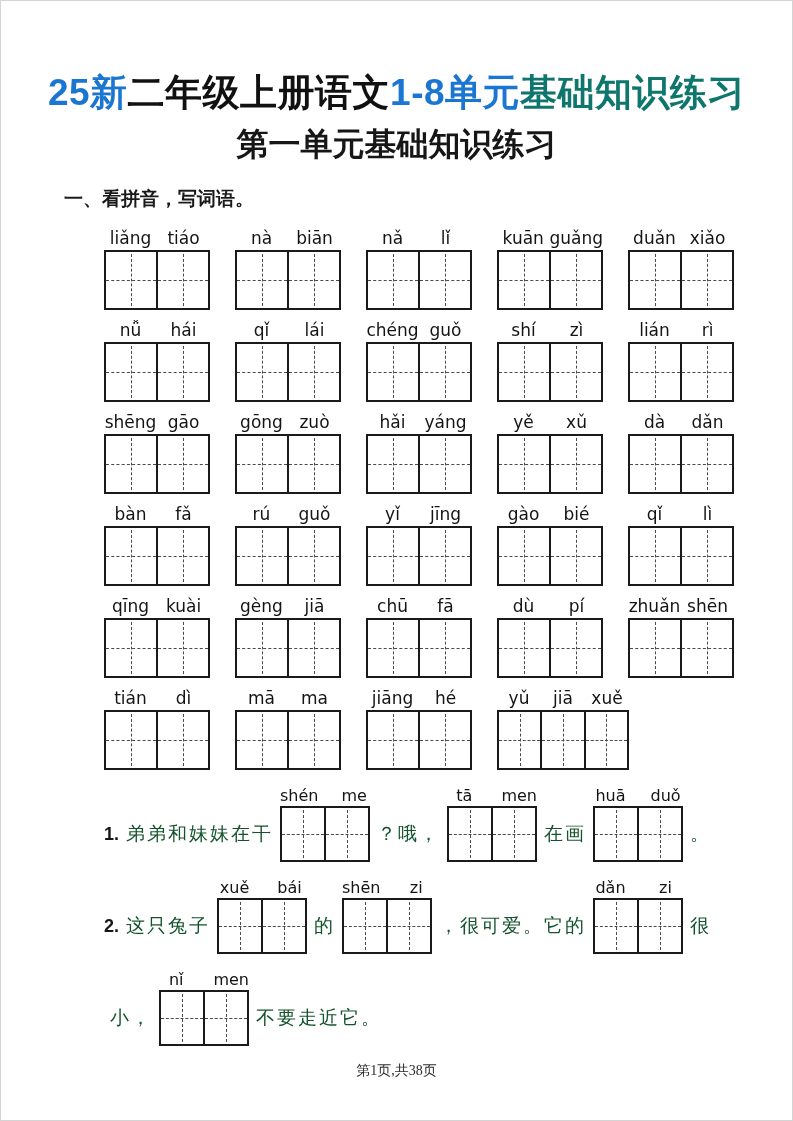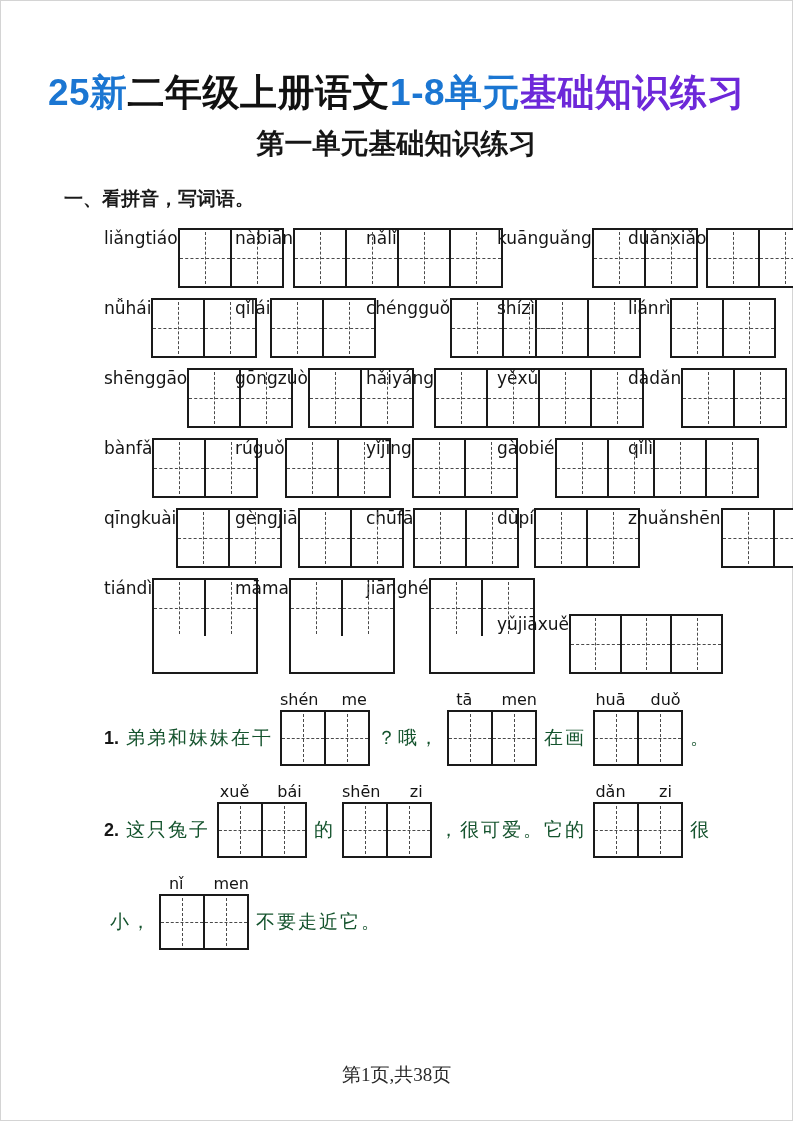--- a/index.html
+++ b/index.html
@@ -8,34 +8,34 @@
     font-family:"DejaVu Sans","Liberation Sans",sans-serif;color:#111;overflow:hidden;
     box-shadow:inset 0 0 0 1px #d4d4d4;
   }
   
   .title{
     margin:0;padding-top:72px;text-align:center;font-size:37px;line-height:42px;
     font-weight:bold;font-family:"Liberation Sans","DejaVu Sans",sans-serif;letter-spacing:0.5px;
     white-space:nowrap;
   }
   .c-blue{color:#1b76d2;text-align:right;}
-  .c-red{color:#6d28d9;}
+  .c-red{color:#0f766e;}
   .subtitle{
-    margin:14px 0 0;text-align:center;font-size:28px;line-height:32px;font-weight:700;
+    margin:14px 0 0;text-align:center;font-size:32px;line-height:32px;font-weight:700;
     font-family:"Liberation Serif","DejaVu Serif",serif;color:#161616;
   }
   .section-heading{
     margin:26px 0 0 64px;font-size:19px;font-weight:700;color:#1a1a1a;
     font-family:"Liberation Sans","DejaVu Sans",sans-serif;
   }
   
   .grid-area{margin-top:16px;}
   .prow{display:flex;gap:25px;margin:0 0 10px 104px;}
-  .unit{display:flex;flex-direction:row;width:106px;}
-  .unit.u3{width:154px;margin-top:36px;}
+  .unit{display:flex;flex-direction:column;width:106px;}
+  .unit.u3{width:132px;}
   .py{display:flex;width:100%;height:22px;font-size:17px;line-height:20px;color:#141414;}
   .py span{flex:1;text-align:center;white-space:nowrap;}
   .box{display:flex;border:2px solid #1a1a1a;background:#fff;box-sizing:border-box;width:100%;}
   .cell{position:relative;width:50px;height:56px;flex:1;}
   .cell + .cell{border-left:2px solid #1a1a1a;}
   .cell::before{content:"";position:absolute;left:50%;top:2px;bottom:2px;border-left:1px dashed #4a4a4a;}
   .cell::after{content:"";position:absolute;top:50%;left:0;right:0;border-top:1px dashed #4a4a4a;}
   
   .sent-area{margin-top:16px;}
   .sent{display:flex;align-items:flex-start;gap:7px;margin:0 0 16px 104px;}
@@ -49,21 +49,21 @@
   .stxt{
     font-family:"Liberation Serif","DejaVu Serif",serif;font-size:19px;line-height:20px;
     margin-top:38px;color:#14532d;letter-spacing:2px;white-space:nowrap;
   }
   .snum{
     font-family:"Liberation Sans","DejaVu Sans",sans-serif;font-weight:700;font-size:18px;
     line-height:20px;margin-top:38px;color:#161616;
   }
   
   .footer{
-    position:absolute;left:0;right:0;top:1062px;text-align:center;font-size:19px;color:#2a2a2a;
+    position:absolute;left:0;right:0;top:1062px;text-align:center;font-size:14px;color:#2a2a2a;
     font-family:"Liberation Serif","DejaVu Serif",serif;
   }
 </style>
 </head>
 <body>
 
 <div class="page">
 
   <h1 class="title"><span class="c-blue">25新</span><span>二年级上册语文</span><span class="c-blue">1-8单元</span><span class="c-red">基础知识练习</span></h1>
 

